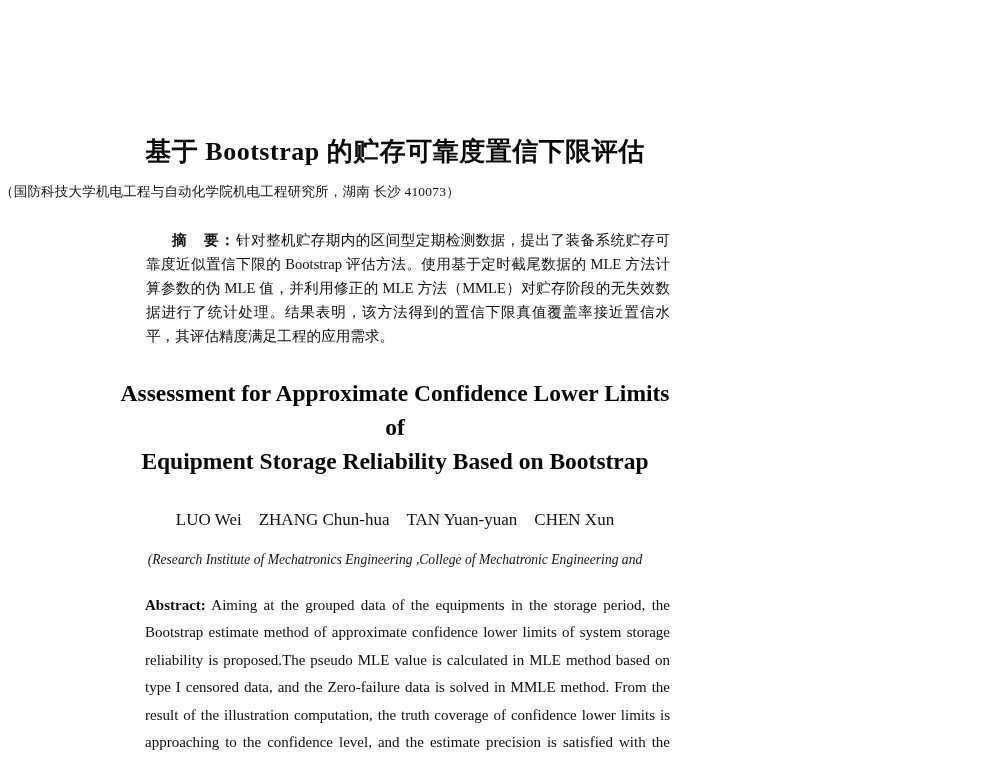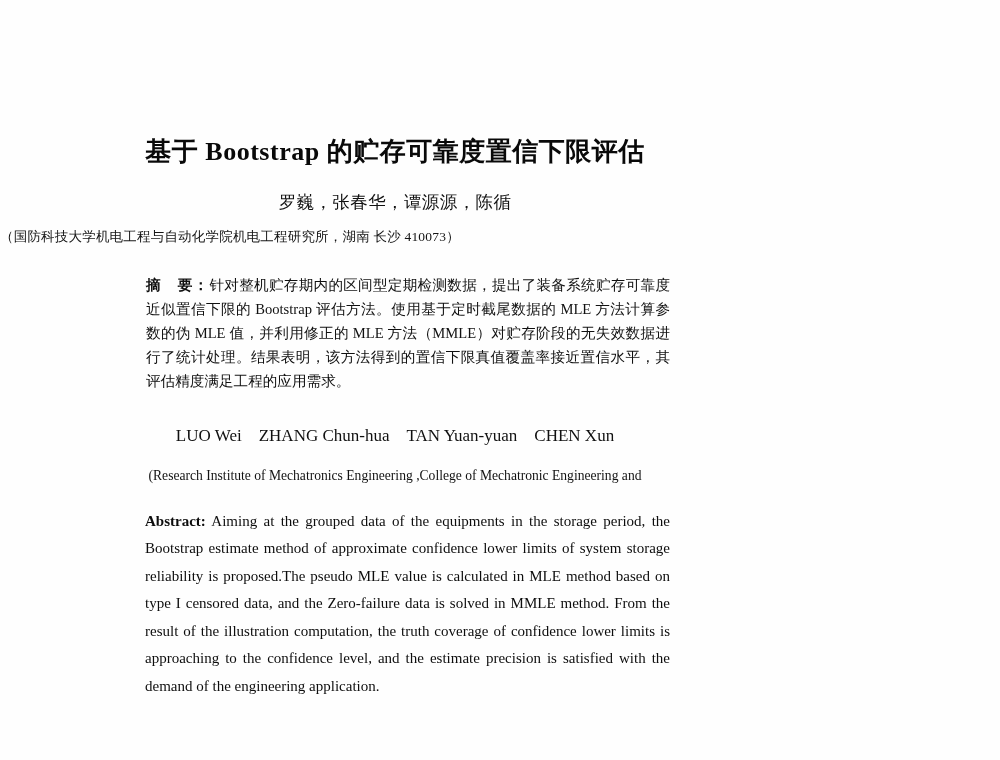--- a/index.html
+++ b/index.html
@@ -66,20 +66,21 @@
     padding: 27px 120px 0 146px;
     font-size: 14.6px;
     line-height: 24.2px;
     text-align: justify;
     text-justify: inter-ideograph;
     color: #101010;
   }
   .cn-abstract .lbl {
     font-weight: bold;
     letter-spacing: 1px;
+    margin-left: 26px;
   }
   .cn-keywords {
     margin: 0;
     padding: 1px 120px 0 146px;
     font-size: 14.6px;
     line-height: 24.2px;
     color: #101010;
   }
   .cn-keywords .lbl {
     font-weight: bold;
@@ -110,20 +111,21 @@
   }
 
   
   .en-affil {
     text-align: center;
     font-size: 13.6px;
     margin: 0;
     padding: 4px 92px 0 92px;
     line-height: 20px;
     color: #121212;
+    font-style: italic;
   }
 
   
   .en-abstract {
     margin: 0;
     padding: 22px 120px 0 145px;
     font-size: 15px;
     line-height: 27.5px;
     text-align: justify;
     color: #0d0d0d;
@@ -145,29 +147,32 @@
   .content { -webkit-font-smoothing: none; }
 </style>
 </head>
 <body>
 
 <div class="page">
   <div class="content">
 
     <h1 class="cn-title">基于 Bootstrap 的贮存可靠度置信下限评估</h1>
 
-    <p class="cn-authors">罗巍，张春华，谭源源，陈循</p>
 
     <p class="cn-affil">（国防科技大学机电工程与自动化学院机电工程研究所，湖南 长沙 410073）</p>
 
     <p class="cn-abstract">
       <span class="lbl">摘　要：</span><span>针对整机贮存期内的区间型定期检测数据，提出了装备系统贮存可靠度近似置信下限的 Bootstrap 评估方法。使用基于定时截尾数据的 MLE 方法计算参数的伪 MLE 值，并利用修正的 MLE 方法（MMLE）对贮存阶段的无失效数据进行了统计处理。结果表明，该方法得到的置信下限真值覆盖率接近置信水平，其评估精度满足工程的应用需求。</span>
     </p>
 
 
+    <h2 class="en-title">
+      <span>Assessment for Approximate Confidence Lower Limits of</span><br>
+      <span>Equipment Storage Reliability Based on Bootstrap</span>
+    </h2>
 
     <p class="en-authors">
       <span>LUO Wei</span><span class="gap"></span><span>ZHANG Chun-hua</span><span class="gap"></span><span>TAN Yuan-yuan</span><span class="gap"></span><span>CHEN Xun</span>
     </p>
 
     <p class="en-affil">
       <span>(Research Institute of Mechatronics Engineering ,College of Mechatronic Engineering and</span><br>
     </p>
 
     <p class="en-abstract">

